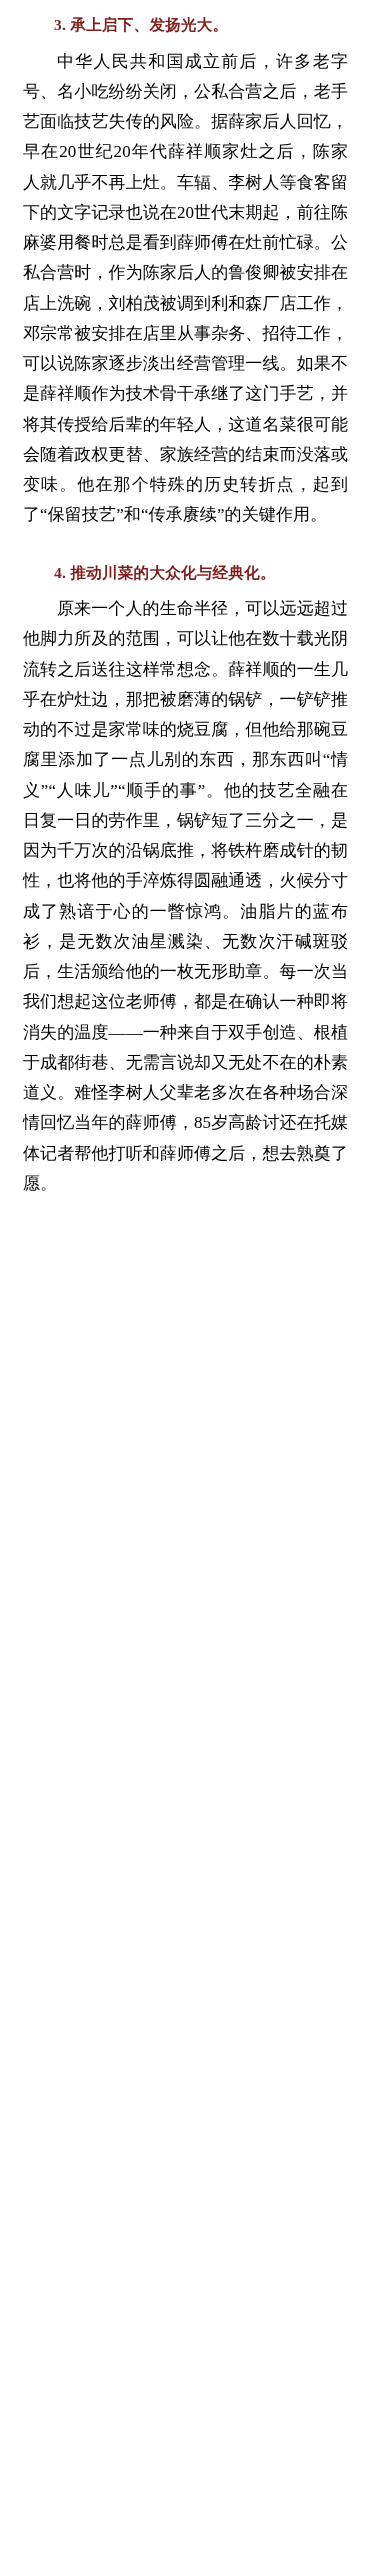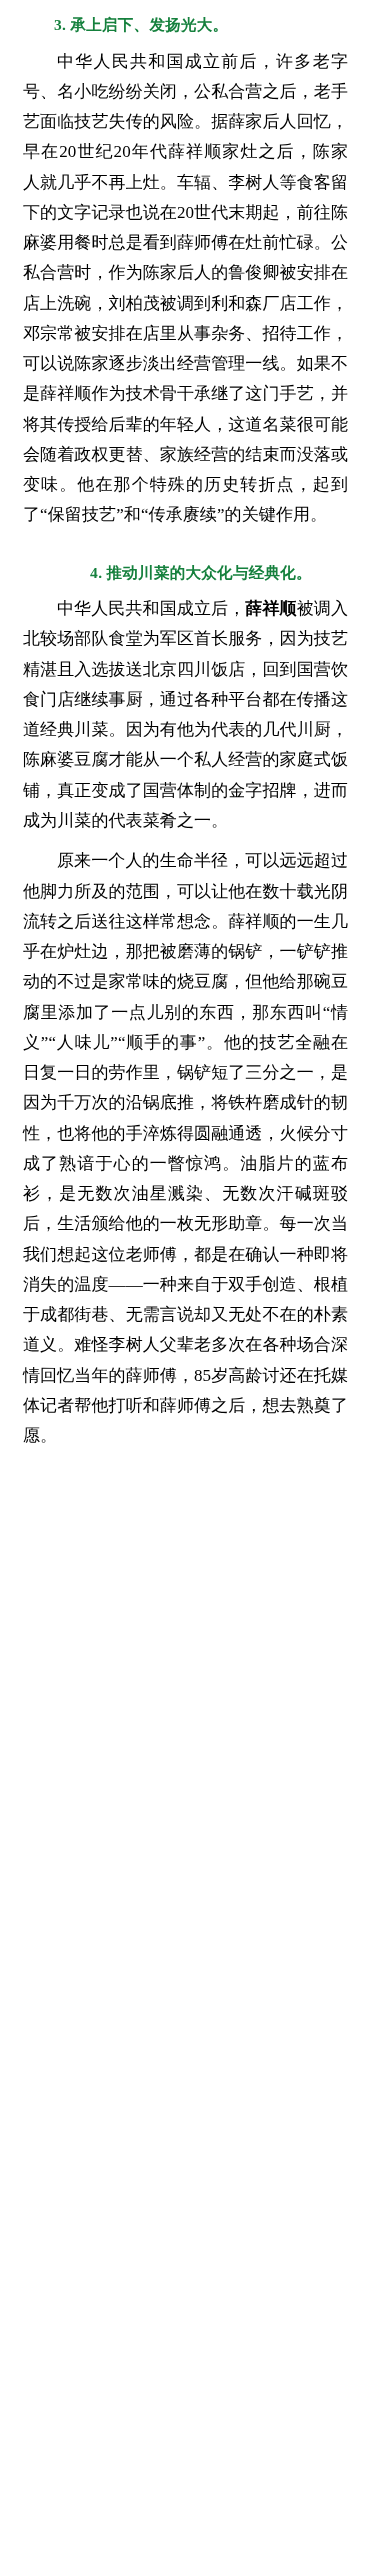--- a/index.html
+++ b/index.html
@@ -13,31 +13,30 @@
     color: #000000;
   }
   .page {
     width: 371px;
     min-height: 3003px;
     box-sizing: border-box;
     padding: 13.4px 23px 20.6px 23px;
     background: #ffffff;
   }
   .heading {
-    color: #15803d;
+    color: #7f1d1d;
     font-weight: bold;
     font-size: 15.5px;
     line-height: 1.55;
     margin: 0 0 9.3px 0;
     text-indent: 2em;
     letter-spacing: 0.3px;
   }
   .heading.second {
     margin-top: 30px;
-    text-align: center;
   }
   p.body-text {
     font-size: 17px;
     line-height: 1.78;
     margin: 0 0 10.3px 0;
     text-indent: 2em;
     text-align: justify;
     text-justify: inter-ideograph;
     letter-spacing: 0.1px;
   }
@@ -49,18 +48,17 @@
 <body>
 
 <div class="page">
 
   <h2 class="heading">3.  承上启下、发扬光大。</h2>
 
   <p class="body-text"><span>中华人民共和国成立前后，许多老字号、名小吃纷纷关闭，公私合营之后，老手艺面临技艺失传的风险。据薛家后人回忆，早在20世纪20年代薛祥顺家灶之后，陈家人就几乎不再上灶。车辐、李树人等食客留下的文字记录也说在20世代末期起，前往陈麻婆用餐时总是看到薛师傅在灶前忙碌。公私合营时，作为陈家后人的鲁俊卿被安排在店上洗碗，刘柏茂被调到利和森厂店工作，邓宗常被安排在店里从事杂务、招待工作，可以说陈家逐步淡出经营管理一线。如果不是薛祥顺作为技术骨干承继了这门手艺，并将其传授给后辈的年轻人，这道名菜很可能会随着政权更替、家族经营的结束而没落或变味。他在那个特殊的历史转折点，起到了“保留技艺”和“传承赓续”的关键作用。</span></p>
 
   <h2 class="heading second">4.  推动川菜的大众化与经典化。</h2>
 
-  <p class="body-text"><span>中华人民共和国成立后，</span><span class="emph">薛祥顺</span><span>被调入北较场部队食堂为军区首长服务，因为技艺精湛且入选拔送北京四川饭店，回到国营饮食门店继续事厨，通过各种平台都在传播这道经典川菜。因为有他为代表的几代川厨，陈麻婆豆腐才能从一个私人经营的家庭式饭铺，真正变成了国营体制的金字招牌，进而成为川菜的代表菜肴之一。</span></p>
 
   <p class="body-text"><span>原来一个人的生命半径，可以远远超过他脚力所及的范围，可以让他在数十载光阴流转之后送往这样常想念。薛祥顺的一生几乎在炉灶边，那把被磨薄的锅铲，一铲铲推动的不过是家常味的烧豆腐，但他给那碗豆腐里添加了一点儿别的东西，那东西叫“情义”“人味儿”“顺手的事”。他的技艺全融在日复一日的劳作里，锅铲短了三分之一，是因为千万次的沿锅底推，将铁杵磨成针的韧性，也将他的手淬炼得圆融通透，火候分寸成了熟谙于心的一瞥惊鸿。油脂片的蓝布衫，是无数次油星溅染、无数次汗碱斑驳后，生活颁给他的一枚无形助章。每一次当我们想起这位老师傅，都是在确认一种即将消失的温度——一种来自于双手创造、根植于成都街巷、无需言说却又无处不在的朴素道义。难怪李树人父辈老多次在各种场合深情回忆当年的薛师傅，85岁高龄讨还在托媒体记者帮他打听和薛师傅之后，想去熟奠了愿。</span></p>
 
 </div>
 
 
 </body></html>

